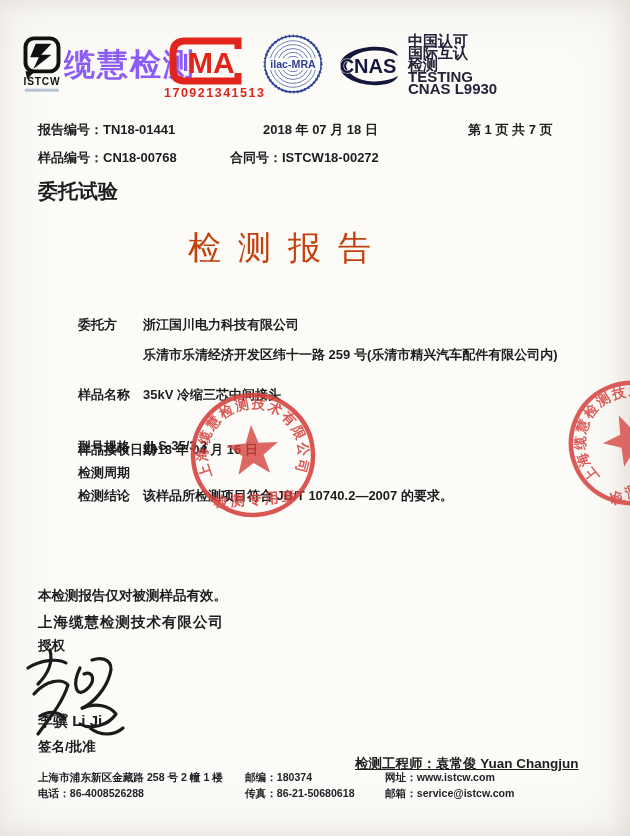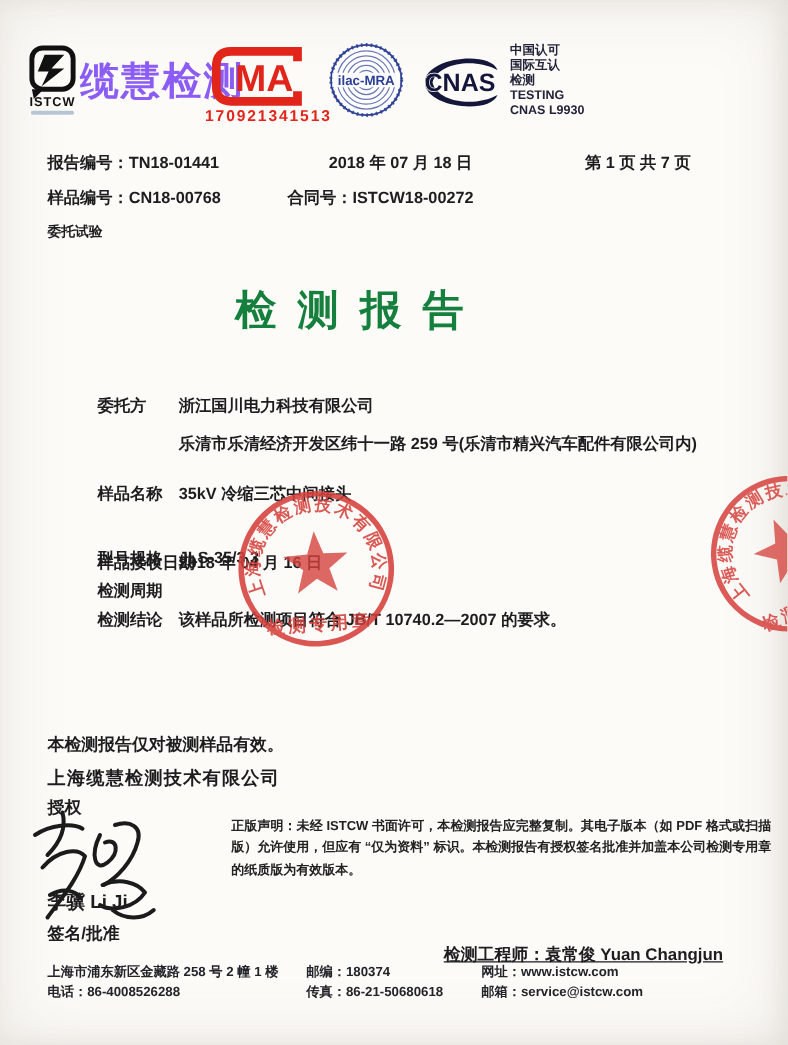--- a/index.html
+++ b/index.html
@@ -7,30 +7,30 @@
     position:relative;width:630px;height:836px;margin:0 auto;
     background:#fcfbf8;overflow:hidden;
     font-family:"Liberation Sans","DejaVu Sans",sans-serif;
     color:#1d1d1f;
     box-shadow:inset 0 0 55px rgba(125,112,92,.14), inset -6px 0 18px rgba(120,110,95,.10);
   }
   .abs{position:absolute;}
   
   .brand-name{left:64px;top:44px;font-size:31px;font-weight:800;letter-spacing:2px;color:#8b5cf6;}
   .cma-num{left:164px;top:86px;width:92px;text-align:center;font-size:12.5px;font-weight:800;color:#e1251b;letter-spacing:1.5px;}
-  .accred{left:408px;top:35px;font-size:10px;line-height:12px;font-weight:700;color:#23233a;}
+  .accred{left:408px;top:35px;font-size:15px;line-height:12px;font-weight:700;color:#23233a;}
   
   .meta-row{font-size:13px;font-weight:700;}
   .meta-label{font-weight:700;}
   .meta-val{font-weight:700;}
   .r1{top:121px;} .r2{top:149px;}
   .m-left{left:38px;} .m-date{left:263px;} .m-pages{left:468px;} .m-contract{left:230px;}
-  .test-type{left:38px;top:178px;font-size:11px;font-weight:800;}
-  
-  .doc-title{left:188px;top:226px;font-size:33px;font-weight:700;letter-spacing:17px;color:#15803d;}
+  .test-type{left:38px;top:178px;font-size:20px;font-weight:800;}
+  
+  .doc-title{left:188px;top:226px;font-size:33px;font-weight:400;letter-spacing:17px;color:#c2410c;}
   
   .lbl{left:38px;font-size:13px;font-weight:700;white-space:nowrap;margin-left:40px;}
   .val{left:143px;font-size:13px;font-weight:700;white-space:nowrap;}
   .client-name{top:316px;} .client-lbl{top:316px;}
   .client-addr{top:346px;}
   .f0{top:386px;} .f1{top:438px;} .f2{top:441px;text-align:center;} .f3{top:464px;} .f4{top:487px;}
   
   .validity{left:38px;top:587px;font-size:13.5px;font-weight:800;}
   .company{left:38px;top:613px;font-size:14.5px;font-weight:800;letter-spacing:1px;}
   .authorize{left:38px;top:637px;font-size:13.5px;font-weight:800;}
@@ -128,21 +128,20 @@
   <div class="abs val f1">JLS-35/3.3</div>
   <div class="abs lbl f2">样品接收日期</div>
   <div class="abs val f2">2018 年 04 月 16 日</div>
   <div class="abs lbl f3">检测周期</div>
   <div class="abs lbl f4">检测结论</div>
   <div class="abs val f4">该样品所检测项目符合 JB/T 10740.2—2007 的要求。</div>
 
   <div class="abs validity">本检测报告仅对被测样品有效。</div>
   <div class="abs company">上海缆慧检测技术有限公司</div>
   <div class="abs authorize">授权</div>
-  <div class="abs disclaimer">正版声明：未经 ISTCW 书面许可，本检测报告应完整复制。其电子版本（如 PDF 格式或扫描版）允许使用，但应有 “仅为资料” 标识。本检测报告有授权签名批准并加盖本公司检测专用章的纸质版为有效版本。</div>
 
   <div class="abs sig">
     <svg width="110" height="100" viewBox="0 0 110 100">
       <g fill="none" stroke="#1b1b1b" stroke-width="3.2" stroke-linecap="round" stroke-linejoin="round">
         <path d="M30 6 C33 18 28 30 18 40 M8 24 C20 16 38 14 46 19"></path>
         <path d="M14 50 C26 36 42 34 48 41 C42 60 28 76 18 90 M20 72 C30 66 40 68 44 74"></path>
         <path d="M60 24 C52 40 56 54 66 46 C76 38 74 26 64 30"></path>
         <path d="M72 16 C84 12 94 17 90 30 C86 45 74 58 63 64"></path>
         <path d="M62 64 C76 58 90 62 96 70 C88 82 70 86 60 80 M70 84 C80 92 94 92 103 84"></path>
       </g>

